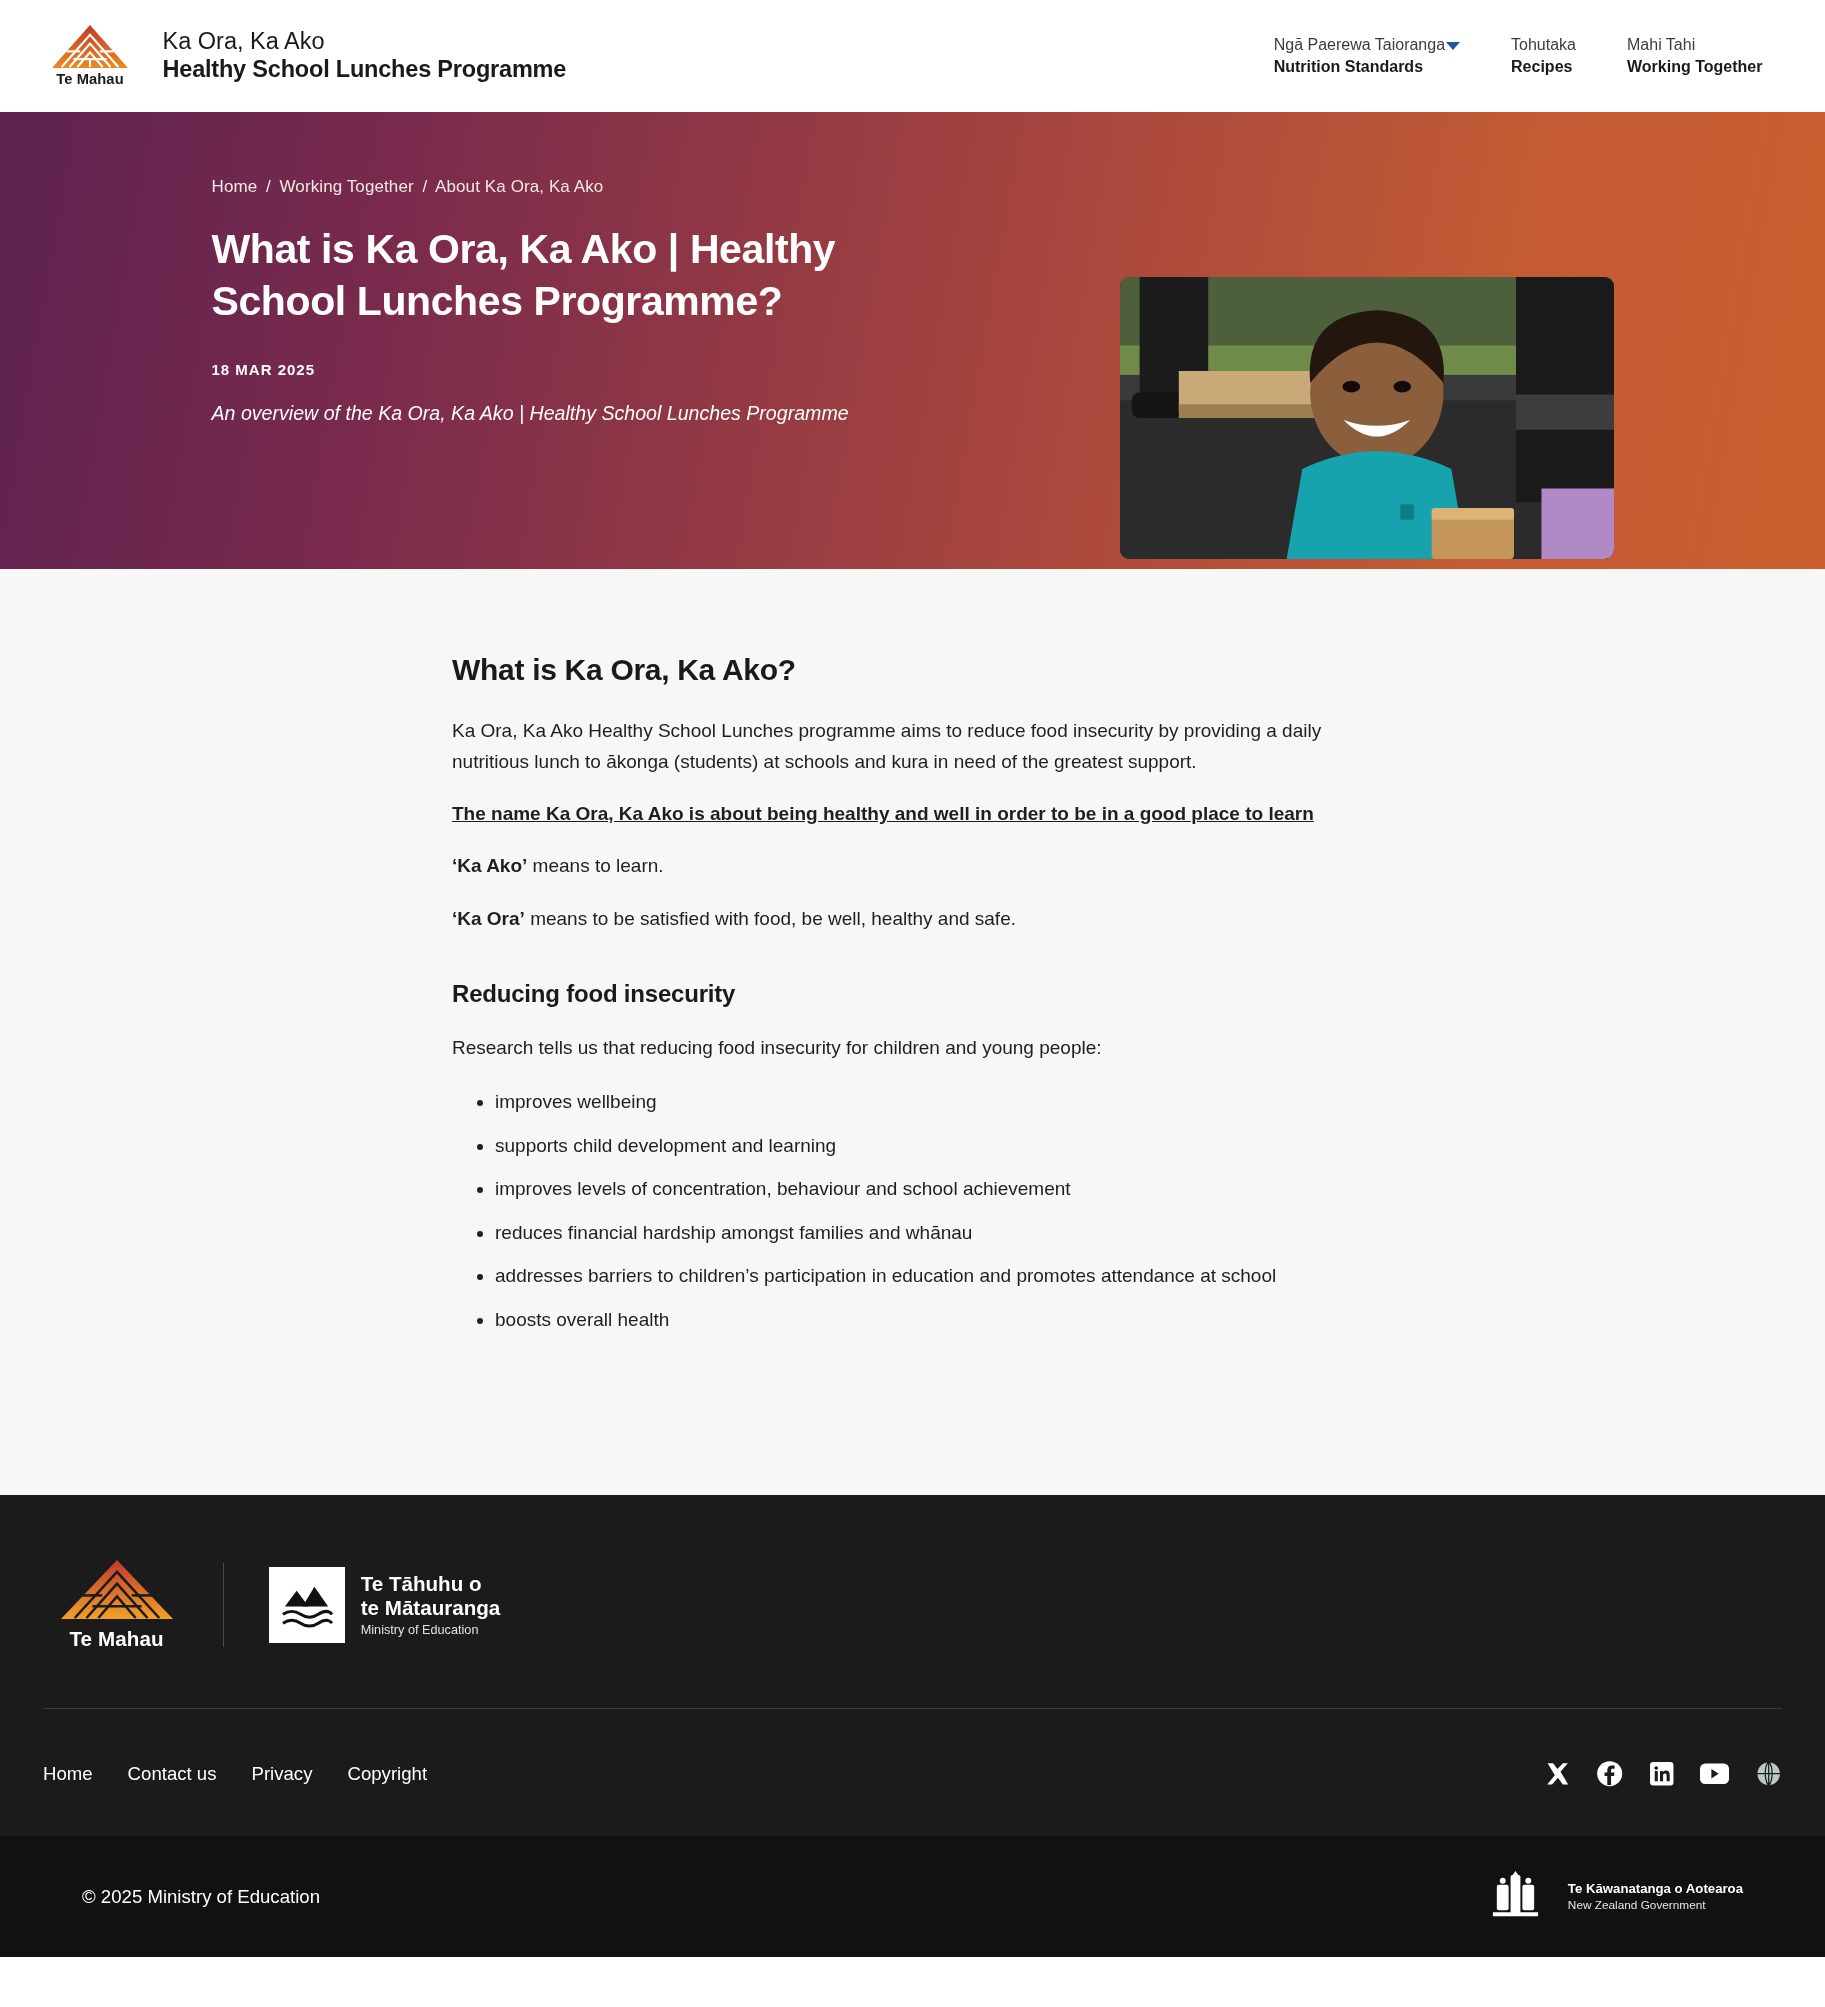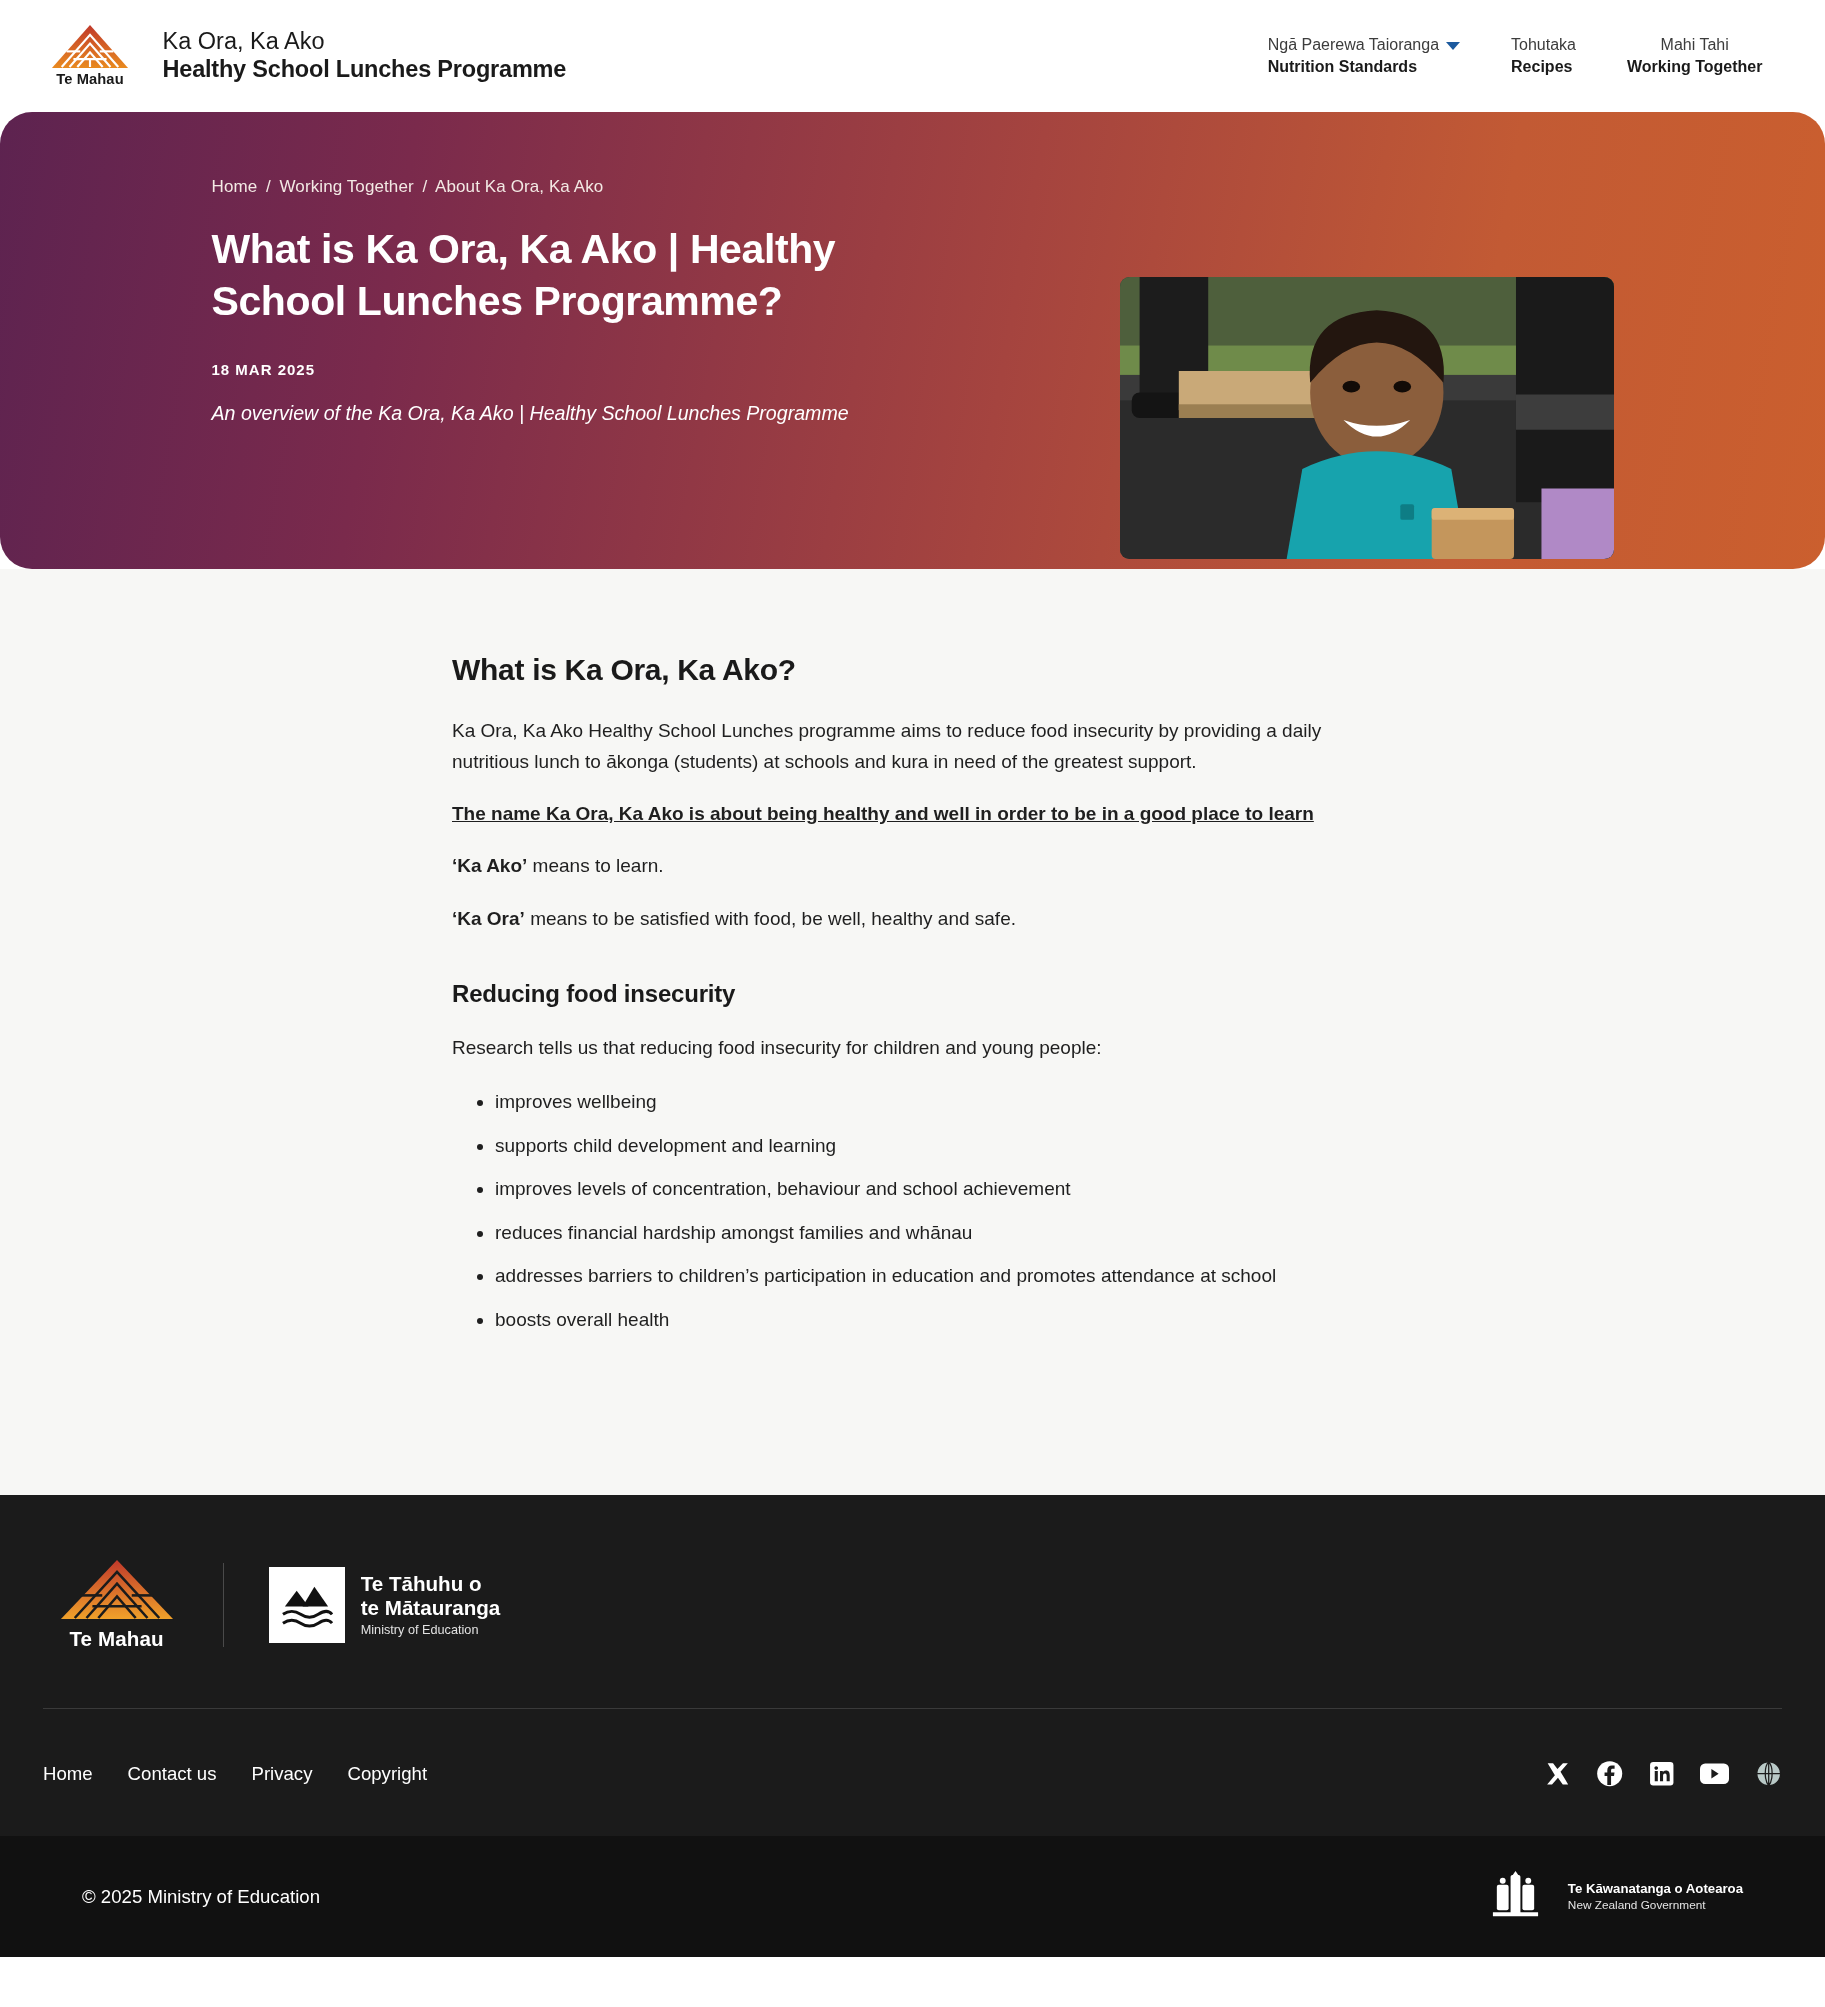--- a/index.html
+++ b/index.html
@@ -66,22 +66,21 @@
     flex-direction: column;
     cursor: pointer;
   }
   .nav-mi {
     font-size: 16px;
     color: #3c3c3c;
     line-height: 1.35;
     font-weight: 400;
     display: flex;
     align-items: center;
-    gap: 7px;
-    justify-content: center;
+    gap: 1px;
   }
   .nav-en {
     font-size: 16px;
     color: #1a1a1a;
     font-weight: bold;
     line-height: 1.35;
   }
   .chev {
     display: inline-block;
     width: 0; height: 0;
@@ -92,21 +91,20 @@
     top: 1px;
   }
 
   
   .hero {
     height: 457px;
     background: linear-gradient(100deg, #5d2350 0%, #7a2a4c 22%, #a5443f 55%, #c25a34 80%, #cb5f2e 100%);
     position: relative;
     display: flex;
     justify-content: center;
-    border-radius: 32px;
   }
   .hero-inner {
     width: 1402px;
     display: flex;
     position: relative;
     padding-top: 65px;
   }
   .hero-left { width: 745px; }
   .breadcrumb {
     color: #f3e9e4;

